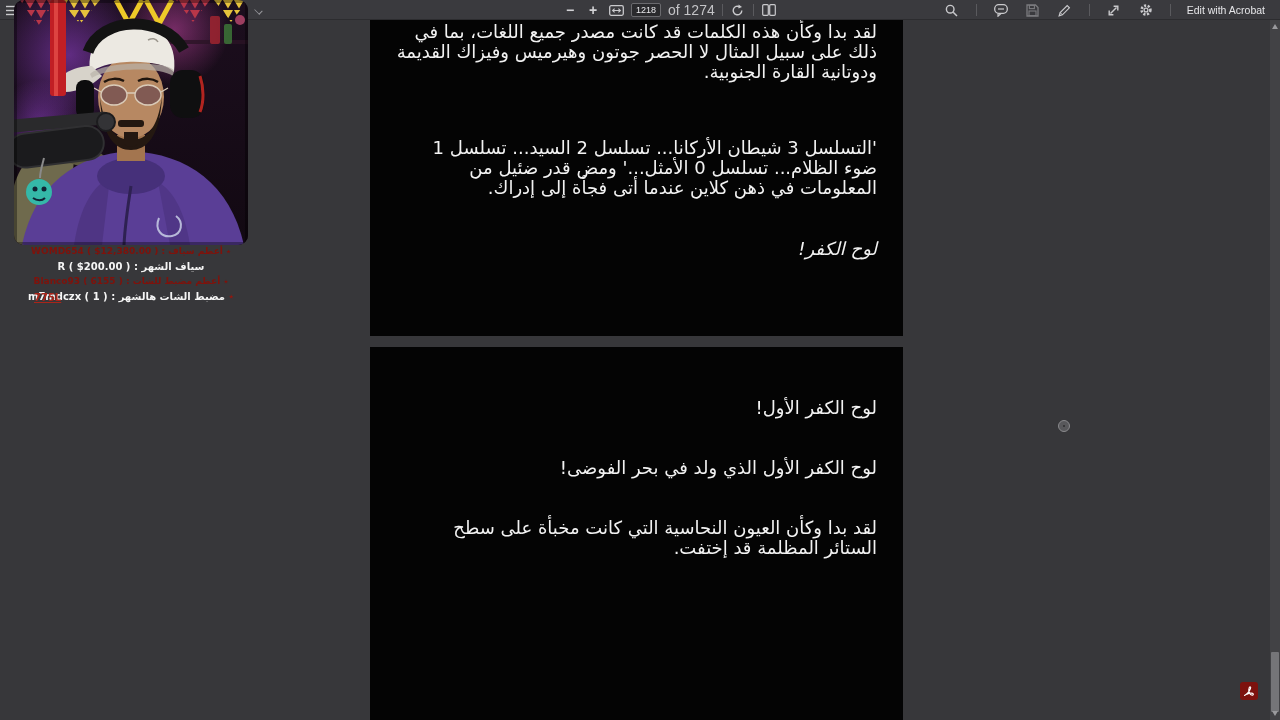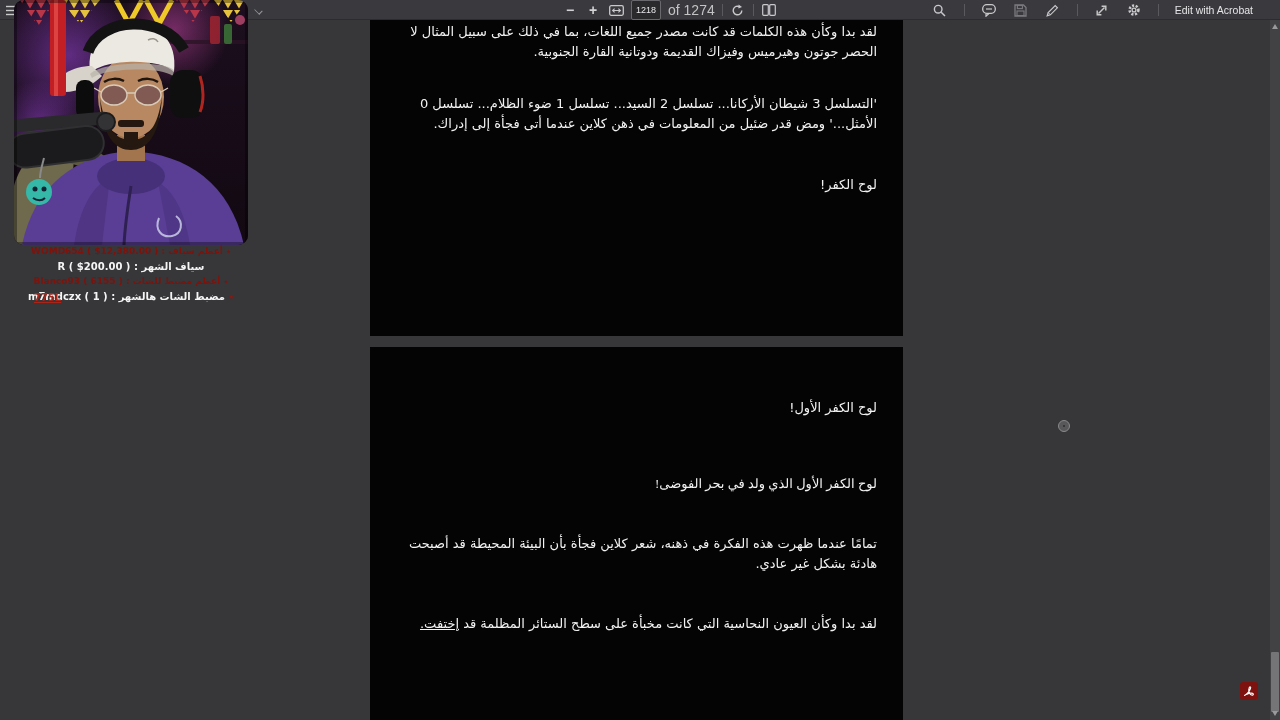--- a/index.html
+++ b/index.html
@@ -3,46 +3,46 @@
 <meta charset="utf-8">
 <style>
   * { margin:0; padding:0; box-sizing:border-box; }
   html,body { width:1280px; height:720px; overflow:hidden; background:#2d2d30; }
   .screen { position:relative; width:1280px; height:720px; background:#37373a; font-family:"Liberation Sans",sans-serif; }
 
   
   .toolbar { position:absolute; left:0; top:0; width:1280px; height:20px; background:#3a3a3e; border-bottom:1px solid #2c2c2f; z-index:5; }
   .tb-left { position:absolute; left:4px; top:0; height:20px; display:flex; align-items:center; }
   .tb-center { position:absolute; left:562px; top:0; height:20px; display:flex; align-items:center; gap:7px; }
-  .tb-right { position:absolute; right:23px; top:0; height:20px; display:flex; align-items:center; gap:16px; }
+  .tb-right { position:absolute; right:11px; top:0; height:20px; display:flex; align-items:center; gap:16px; }
   .tb-icon { width:16px; height:16px; display:flex; align-items:center; justify-content:center; color:#c9c9cc; font-size:13px; line-height:1; cursor:default; }
   .tb-icon svg { display:block; }
   .tb-icon.dim { opacity:.45; }
   .tb-sep { width:1px; height:12px; background:#5a5a5e; }
   .zoom-glyph { font-size:14px; color:#d2d2d5; font-weight:bold; }
-  .page-box { width:30px; height:20px; background:#2a2a2d; border:1px solid #6a6a6e; border-radius:2px; color:#e9e9ec; font-size:9px; text-align:center; font-family:"Liberation Sans",sans-serif; padding:0; }
+  .page-box { width:30px; height:14px; background:#2a2a2d; border:1px solid #6a6a6e; border-radius:2px; color:#e9e9ec; font-size:9px; text-align:center; font-family:"Liberation Sans",sans-serif; padding:0; }
   .of-label { color:#c3c3c6; font-size:14px; white-space:nowrap; }
   .acrobat-label { color:#e6e6e9; font-size:10.5px; white-space:nowrap; padding-right:4px; }
   .chevron-down { position:absolute; left:255px; top:6px; width:8px; height:8px; z-index:12; }
   .chevron-down::before { content:""; position:absolute; left:0; top:1px; width:6px; height:6px; border-right:1.5px solid #9a9a9e; border-bottom:1.5px solid #9a9a9e; transform:rotate(45deg) scale(1,.7); }
 
   
   .pdf-page { position:absolute; left:370px; width:533px; background:#040404; z-index:2; }
   .page-1 { top:20px; height:316px; }
   .page-2 { top:347px; height:466px; }
-  .para { direction:rtl; text-align:right; color:#f2f2f2; font-family:"DejaVu Sans",sans-serif; font-size:13px; line-height:20px; padding:0 26px; }
+  .para { direction:rtl; text-align:right; color:#f2f2f2; font-family:"DejaVu Sans",sans-serif; font-size:18px; line-height:20px; padding:0 26px; }
   .p1a { padding-top:2px; }
-  .p1b { margin-top:32px; }
-  .p1c { margin-top:41px; }
+  .p1b { margin-top:56px; }
+  .p1c { margin-top:41px;font-style:italic; }
   .p2a { padding-top:51px; }
-  .p2b { margin-top:56px;font-family:Liberation Serif, serif; }
+  .p2b { margin-top:40px; }
   .p2c { margin-top:40px; }
   .p2d { margin-top:40px; }
   .p2e { margin-top:40px; }
-  .tail-underline { text-decoration:underline; }
+  .tail-underline { }
 
   
   .webcam { position:absolute; left:14px; top:0; width:234px; height:245px; border-radius:10px; overflow:hidden; z-index:10; background:#140a14; }
   .webcam svg { display:block; }
 
   
   .stats { position:absolute; left:14px; top:244px; width:234px; z-index:10; text-align:center; font-family:"DejaVu Sans",sans-serif; font-weight:bold; }
   .stat-line { direction:rtl; white-space:nowrap; }
   .stat-red { color:#7f120b; font-size:9px; line-height:15px; }
   .stat-white { color:#f5f5f5; font-size:10px; line-height:15px; position:relative; }
@@ -161,21 +161,20 @@
 
   <div class="pdf-page page-1">
     <div class="para p1a">لقد بدا وكأن هذه الكلمات قد كانت مصدر جميع اللغات، بما في ذلك على سبيل المثال لا الحصر جوتون وهيرميس وفيزاك القديمة ودوتانية القارة الجنوبية.</div>
     <div class="para p1b">'التسلسل 3 شيطان الأركانا... تسلسل 2 السيد... تسلسل 1 ضوء الظلام... تسلسل 0 الأمثل...' ومض قدر ضئيل من المعلومات في ذهن كلاين عندما أتى فجأة إلى إدراك.</div>
     <div class="para p1c">لوح الكفر!</div>
   </div>
 
   <div class="pdf-page page-2">
     <div class="para p2a">لوح الكفر الأول!</div>
     <div class="para p2b">لوح الكفر الأول الذي ولد في بحر الفوضى!</div>
-    <div class="para p2d">تمامًا عندما ظهرت هذه الفكرة في ذهنه، شعر كلاين فجأة بأن البيئة المحيطة قد أصبحت هادئة بشكل غير عادي.</div>
     <div class="para p2e"><span>لقد بدا وكأن العيون النحاسية التي كانت مخبأة على سطح الستائر المظلمة قد </span><span class="tail-underline">إختفت.</span></div>
   </div>
 
   <div class="webcam">
     <svg width="234" height="245" viewBox="0 0 234 245">
       <defs>
         <radialGradient id="glow1" cx="50%" cy="50%" r="50%">
             <stop offset="0%" stop-color="#9a45d6" stop-opacity=".55"></stop>
             <stop offset="100%" stop-color="#9a45d6" stop-opacity="0"></stop>
           </radialGradient>

